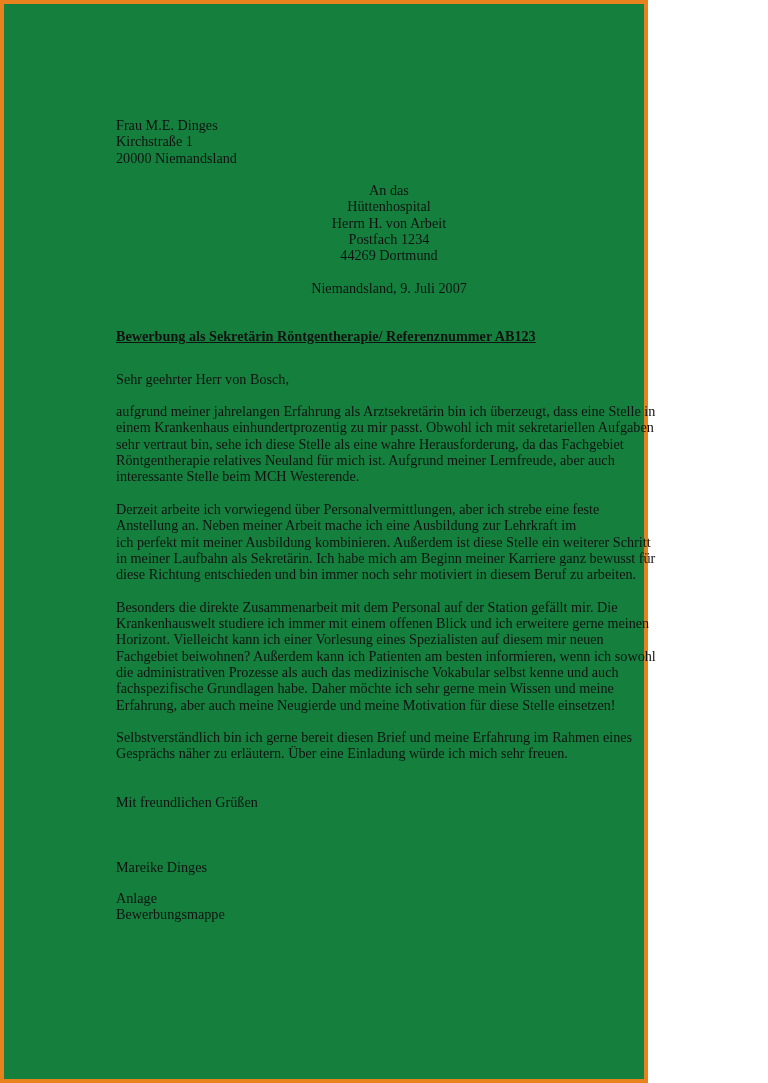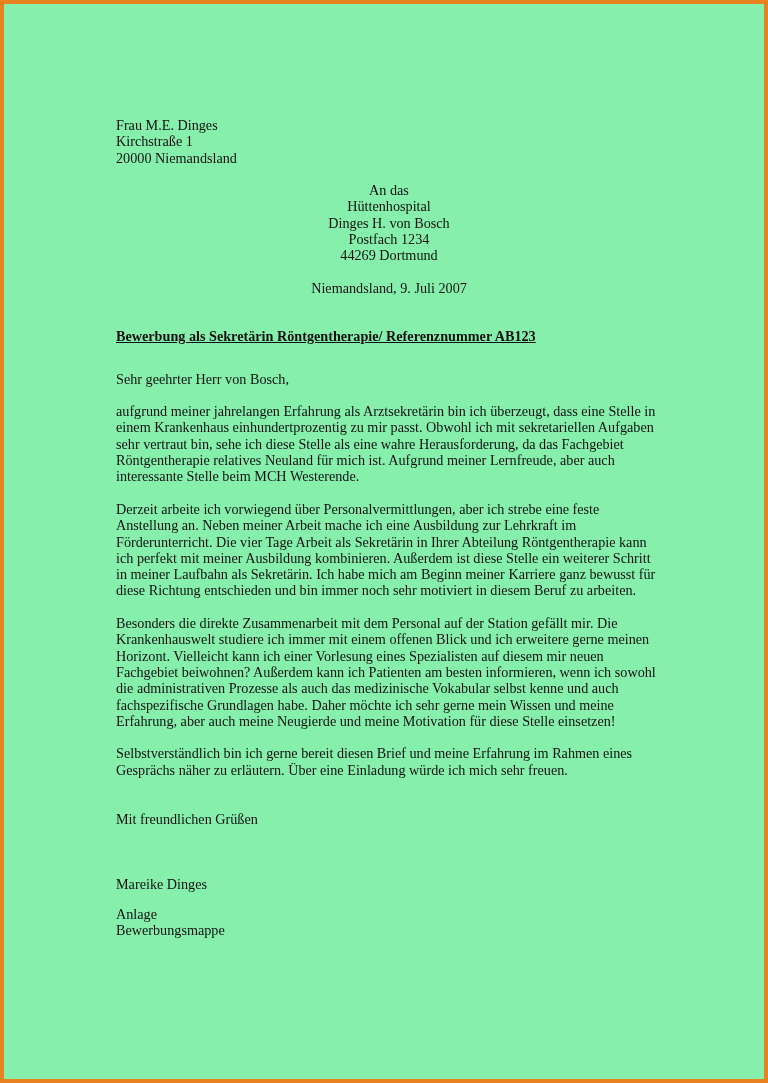--- a/index.html
+++ b/index.html
@@ -9,25 +9,25 @@
     }
     body {
       width: 768px;
       height: 1083px;
       position: relative;
       overflow: hidden;
     }
     .page-frame {
       position: absolute;
       left: 0; top: 0;
-      width: 768px;
+      width: 648px;
       height: 1083px;
       box-sizing: border-box;
       border: 4px solid #e8821e;
-      background: #86efac;
+      background: #15803d;
     }
     .letter {
       position: absolute;
       left: 112px;
       top: 113px;
       width: 546px;
       font-family: "Liberation Serif", serif;
       font-size: 14.2px;
       line-height: 16.3px;
       color: #111111;
@@ -60,21 +60,21 @@
 
     <div class="block sender">
       <span class="line">Frau M.E. Dinges</span>
       <span class="line">Kirchstraße 1</span>
       <span class="line">20000 Niemandsland</span>
     </div>
 
     <div class="block recipient">
       <span class="line">An das</span>
       <span class="line">Hüttenhospital</span>
-      <span class="line">Dinges H. von Bosch</span>
+      <span class="line">Herrn H. von Arbeit</span>
       <span class="line">Postfach 1234</span>
       <span class="line">44269 Dortmund</span>
     </div>
 
     <div class="block date">Niemandsland, 9. Juli 2007</div>
 
     <div class="block subject">Bewerbung als Sekretärin Röntgentherapie/ Referenznummer AB123</div>
 
     <div class="block salutation">Sehr geehrter Herr von Bosch,</div>
 
@@ -82,21 +82,20 @@
       <span class="line">aufgrund meiner jahrelangen Erfahrung als Arztsekretärin bin ich überzeugt, dass eine Stelle in</span>
       <span class="line">einem Krankenhaus einhundertprozentig zu mir passt. Obwohl ich mit sekretariellen Aufgaben</span>
       <span class="line">sehr vertraut bin, sehe ich diese Stelle als eine wahre Herausforderung, da das Fachgebiet</span>
       <span class="line">Röntgentherapie relatives Neuland für mich ist. Aufgrund meiner Lernfreude, aber auch</span>
       <span class="line">interessante Stelle beim MCH Westerende.</span>
     </div>
 
     <div class="block para">
       <span class="line">Derzeit arbeite ich vorwiegend über Personalvermittlungen, aber ich strebe eine feste</span>
       <span class="line">Anstellung an. Neben meiner Arbeit mache ich eine Ausbildung zur Lehrkraft im</span>
-      <span class="line">Förderunterricht. Die vier Tage Arbeit als Sekretärin in Ihrer Abteilung Röntgentherapie kann</span>
       <span class="line">ich perfekt mit meiner Ausbildung kombinieren. Außerdem ist diese Stelle ein weiterer Schritt</span>
       <span class="line">in meiner Laufbahn als Sekretärin. Ich habe mich am Beginn meiner Karriere ganz bewusst für</span>
       <span class="line">diese Richtung entschieden und bin immer noch sehr motiviert in diesem Beruf zu arbeiten.</span>
     </div>
 
     <div class="block para">
       <span class="line">Besonders die direkte Zusammenarbeit mit dem Personal auf der Station gefällt mir. Die</span>
       <span class="line">Krankenhauswelt studiere ich immer mit einem offenen Blick und ich erweitere gerne meinen</span>
       <span class="line">Horizont. Vielleicht kann ich einer Vorlesung eines Spezialisten auf diesem mir neuen</span>
       <span class="line">Fachgebiet beiwohnen? Außerdem kann ich Patienten am besten informieren, wenn ich sowohl</span>

